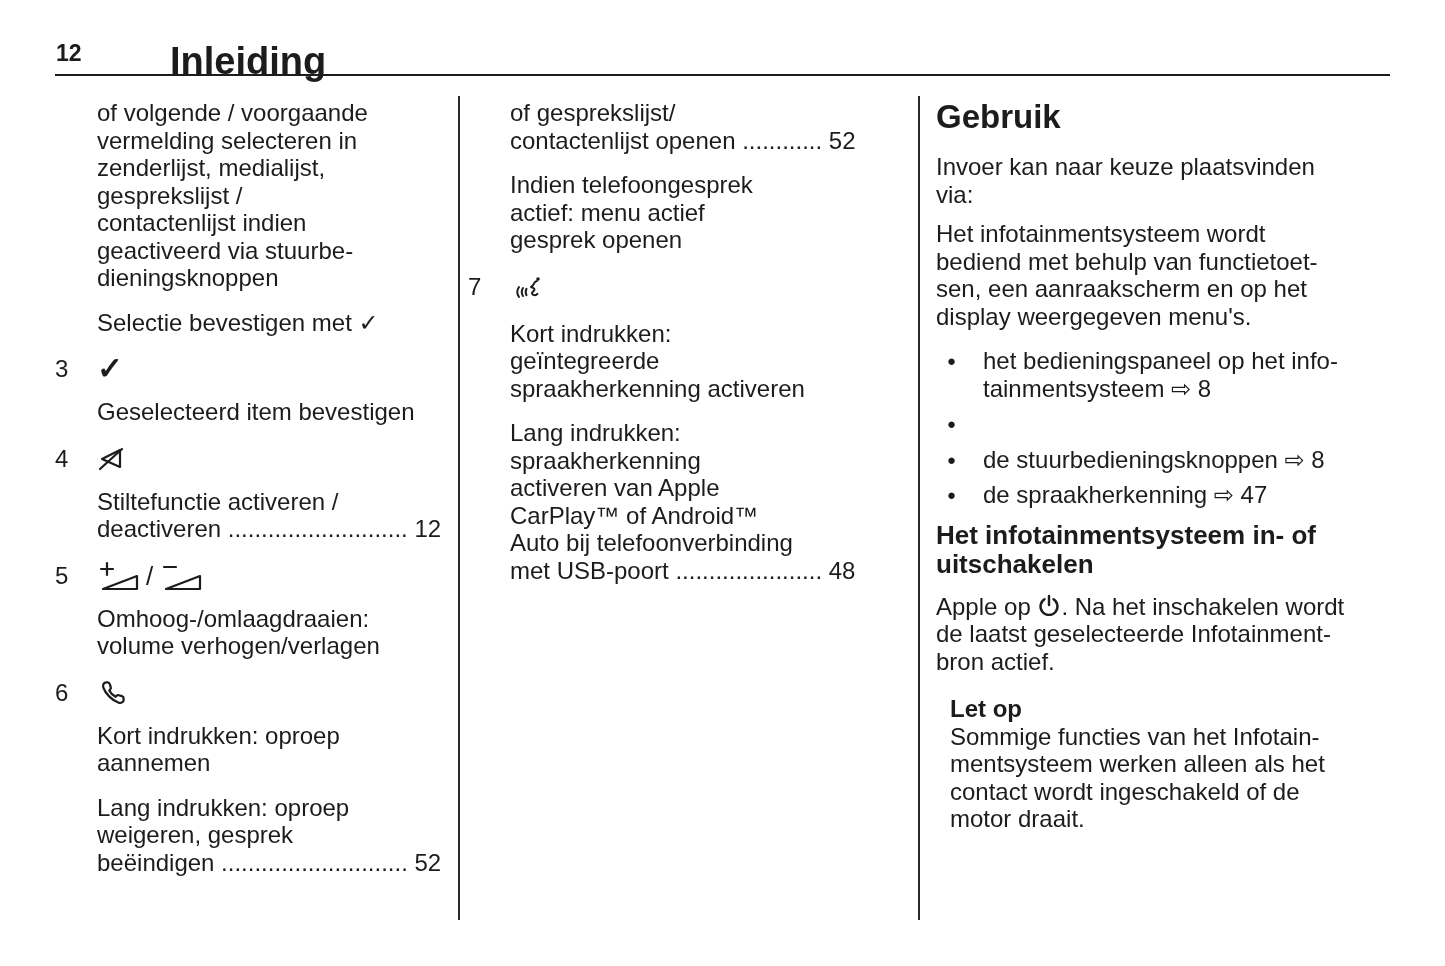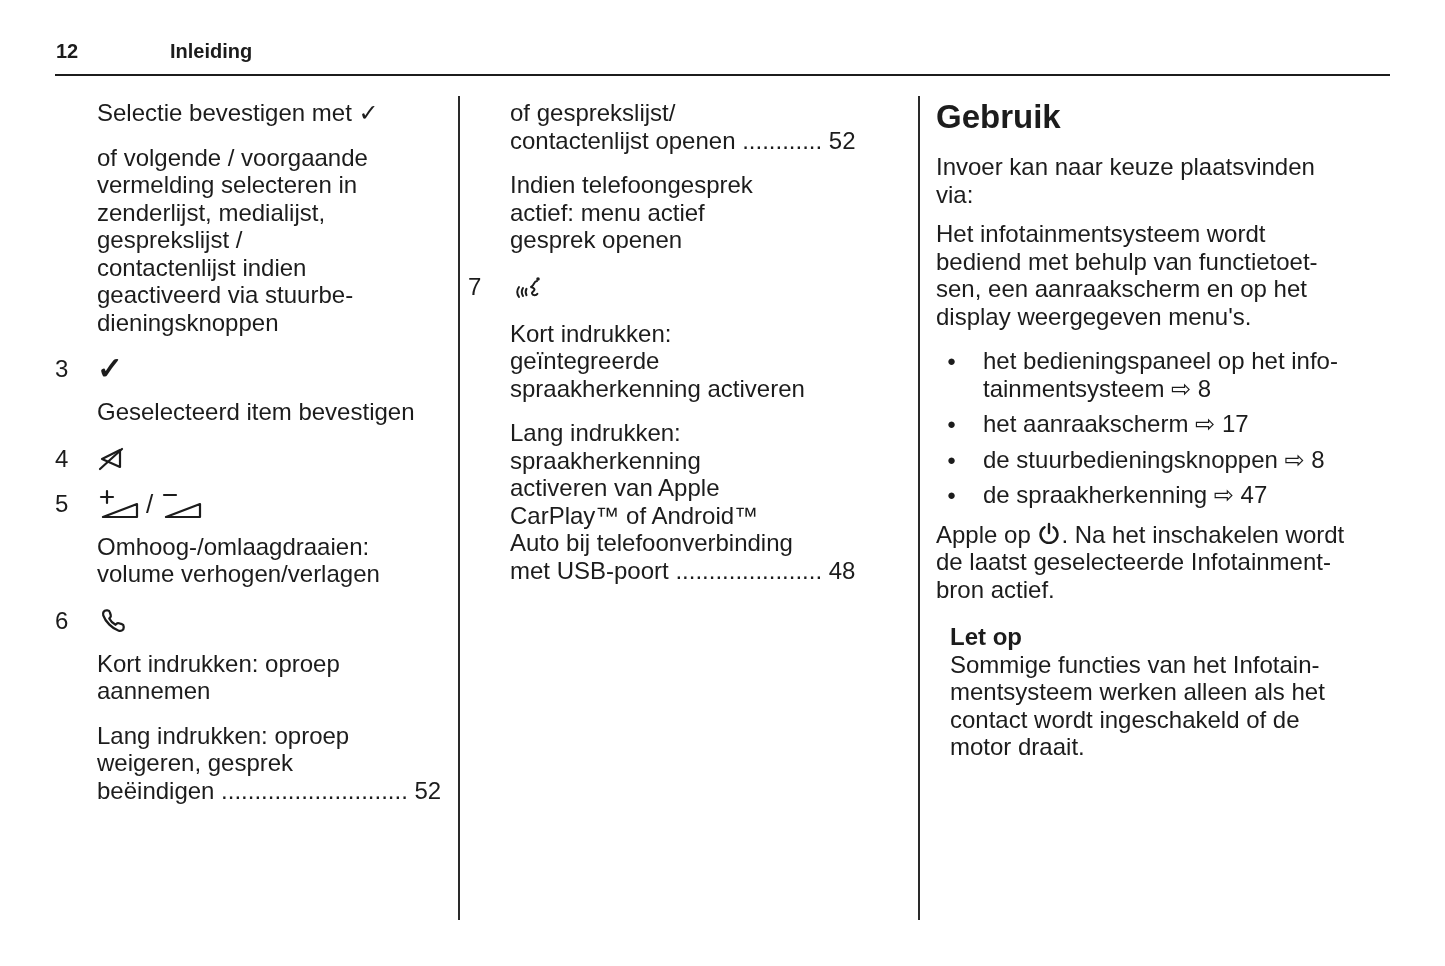--- a/index.html
+++ b/index.html
@@ -6,22 +6,22 @@
   html,body { background:#ffffff; }
   body {
     position:relative;
     width:1445px; height:966px;
     overflow:hidden;
     color:#1c1c1c;
     font-family:"Liberation Sans", sans-serif;
   }
   .txt { font-size:24px; line-height:27.5px; white-space:pre-line; }
   .para { margin-bottom:17px; }
-  .hdr-num   { position:absolute; left:56px;  top:40px; font-size:20px; font-weight:bold; }
-  .hdr-title { position:absolute; left:170px; top:40px; font-size:20px; font-weight:bold;text-align:right; }
+  .hdr-num   { position:absolute; left:56px;  top:40px; font-size:23px; font-weight:bold; }
+  .hdr-title { position:absolute; left:170px; top:40px; font-size:38px; font-weight:bold;text-align:right; }
   .hdr-rule  { position:absolute; left:55px; top:74px; width:1335px; height:2px; background:#1c1c1c; }
   .vsep { position:absolute; top:96px; height:824px; width:2px; background:#2a2a2a; }
   #sep1 { left:458px; } #sep2 { left:918px; }
   .col { position:absolute; top:99px; }
   #col1 { left:55px;  width:400px; }
   #col2 { left:468px; width:402px; }
   #col3 { left:936px; width:466px; }
   .indent { margin-left:42px; }
   .marker { display:flex; align-items:flex-start; margin-bottom:13px; }
   .marker .num { width:42px; flex:none; font-size:24px; line-height:32px; }
@@ -43,48 +43,50 @@
 <body>
 
 <div class="hdr-num">12</div>
 <div class="hdr-title">Inleiding</div>
 <div class="hdr-rule"></div>
 
 <div class="vsep" id="sep1"></div>
 <div class="vsep" id="sep2"></div>
 
 <div class="col" id="col1">
-  <p class="txt para indent">Selectie bevestigen met ✓</p>
   <p class="txt para indent">of volgende / voorgaande
 vermelding selecteren in
 zenderlijst, medialijst,
 gesprekslijst /
 contactenlijst indien
 geactiveerd via stuurbe-
 dieningsknoppen</p>
+  <p class="txt para indent">Selectie bevestigen met ✓</p>
 
   <div class="marker">
     <span class="num">3</span>
     <span class="ico-wrap">
         <span class="check-glyph">✓</span>
       </span>
   </div>
 
   <p class="txt para indent">Geselecteerd item bevestigen</p>
 
   <div class="marker">
     <span class="num">4</span>
     <span class="ico-wrap">
       <svg width="28" height="26" viewBox="0 0 28 26">
         <polygon class="st" points="5,13 23,4 23,21"></polygon>
         <line class="st" x1="3" y1="23" x2="25" y2="3"></line>
       </svg>
     </span>
   </div>
 
+  <p class="txt para indent">Stiltefunctie activeren /
+deactiveren ........................... 12</p>
 
   <div class="marker">
     <span class="num">5</span>
     <span class="ico-wrap">
       <svg width="42" height="32" viewBox="0 0 42 32">
         <line class="st" x1="4" y1="9" x2="16" y2="9"></line>
         <line class="st" x1="10" y1="3" x2="10" y2="15"></line>
         <polygon class="st" points="6,29 40,29 40,16"></polygon>
       </svg>
       <span class="slash">/</span>
@@ -156,32 +158,33 @@
 display weergegeven menu's.</p>
 
   <div class="bullets">
     <div class="bullet-row">
       <span class="bullet-dot">●</span>
       <span class="txt">het bedieningspaneel op het info-
 tainmentsysteem ⇨ 8</span>
     </div>
     <div class="bullet-row">
       <span class="bullet-dot">●</span>
-      <span class="txt">het aanraakscherm ⇨ 17</span>
     </div>
     <div class="bullet-row">
       <span class="bullet-dot">●</span>
       <span class="txt">de stuurbedieningsknoppen ⇨ 8</span>
     </div>
     <div class="bullet-row">
       <span class="bullet-dot">●</span>
       <span class="txt">de spraakherkenning ⇨ 47</span>
     </div>
   </div>
 
+  <div class="h2 h2b">Het infotainmentsysteem in- of
+uitschakelen</div>
 
   <p class="txt" style="margin-bottom:20px"><span>Apple op </span><svg class="inline-ico" width="24" height="26" viewBox="0 0 24 26">
         <path class="st" style="stroke-width:2.4" d="M12 3 L12 12"></path>
         <path class="st" style="stroke-width:2.4" d="M7.5 6.2 A8.5 8.5 0 1 0 16.5 6.2"></path>
       </svg><span>. Na het inschakelen wordt
 de laatst geselecteerde Infotainment-
 bron actief.</span></p>
 
   <div class="note">
     <div class="note-title">Let op</div>

